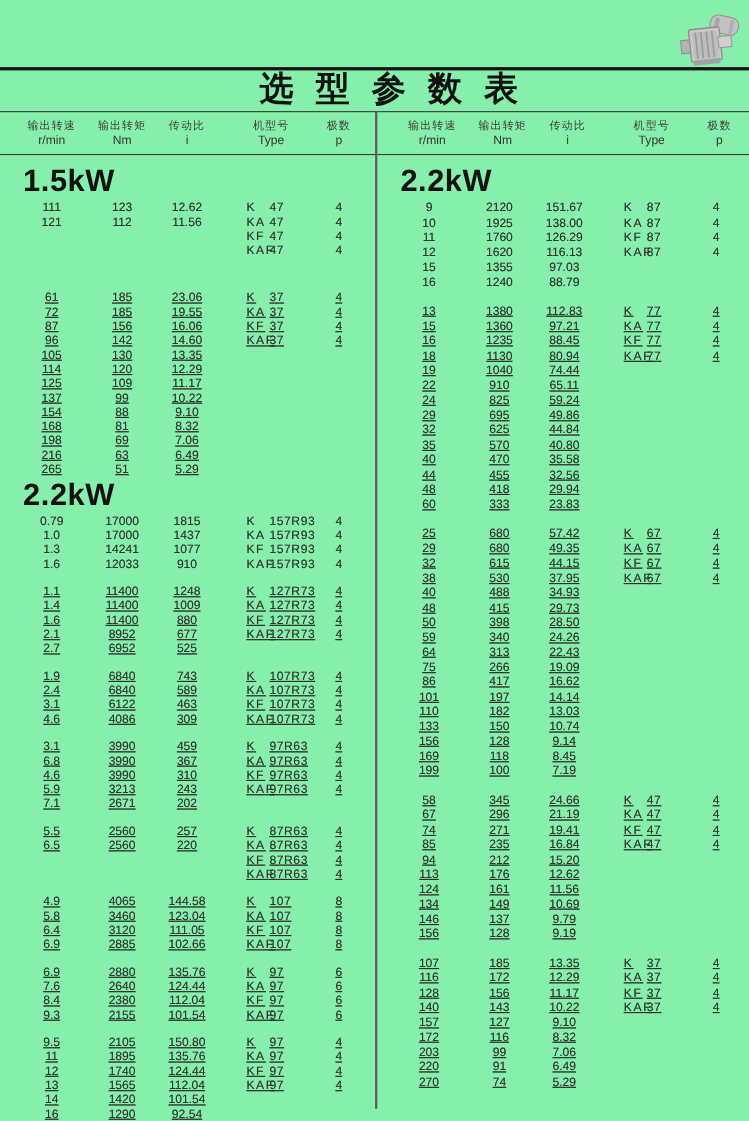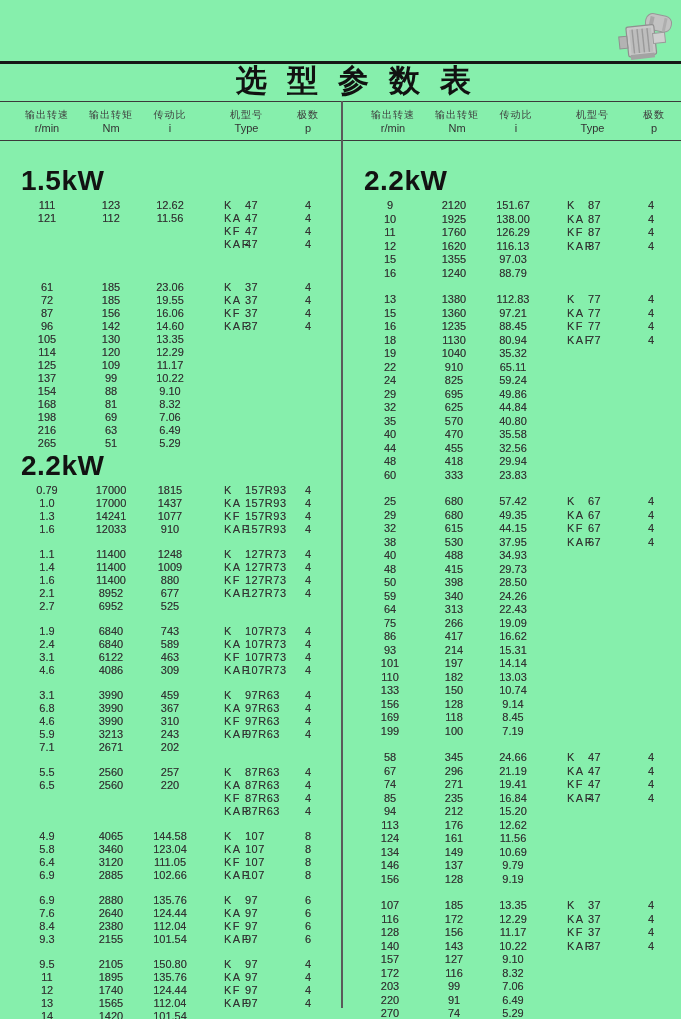--- a/index.html
+++ b/index.html
@@ -31,26 +31,26 @@
   .hcell { text-align:center; }
   .hl1 { font-size:10px; line-height:13px; letter-spacing:1px; color:#3d3d3d; white-space:nowrap; }
   .hl2 { font-size:11px; line-height:14px; color:#333; }
 
   .col { position:absolute; top:141px; height:878px; overflow:hidden; }
   .col-left  { left:0;   width:341px; }
   .col-right { left:343px; width:338px; }
 
   .section-heading {
     font-size:28px; line-height:27px; font-weight:bold; color:#121212;
-    padding-left:21px; margin-top:26px; letter-spacing:0.5px;
+    padding-left:21px; margin-top:10px; letter-spacing:0.5px;
   }
   .section + .section .section-heading { margin-top:2px; }
 
   .group { margin-top:5px; }
-  .group + .group { margin-top:12px; }
+  .group + .group { margin-top:12px;text-decoration:underline; }
   .col-right .group + .group { margin-top:13px; }
   .group.gap-large { margin-top:30px; }
 
   .row {
     display:grid; grid-template-columns:70px 58px 60px 33px 60px 30px;
     padding-left:12px; height:13px; line-height:13px; font-size:11px; color:#333;
   }
   .col-right .row { height:13.5px; line-height:13.5px; }
   .row span { white-space:nowrap; text-shadow:0 0 0.4px rgba(40,40,40,0.5); }
   .c-speed, .c-torque, .c-ratio, .c-poles { text-align:center; }
@@ -670,21 +670,21 @@
             <span class="c-speed">18</span>
             <span class="c-torque">1130</span>
             <span class="c-ratio">80.94</span>
             <span class="c-type-prefix">KAF</span>
             <span class="c-type-model">77</span>
             <span class="c-poles">4</span>
           </div>
           <div class="row">
             <span class="c-speed">19</span>
             <span class="c-torque">1040</span>
-            <span class="c-ratio">35.32</span>
+            <span class="c-ratio">74.44</span>
             <span class="c-type-prefix"></span>
             <span class="c-type-model"></span>
             <span class="c-poles"></span>
           </div>
           <div class="row">
             <span class="c-speed">22</span>
             <span class="c-torque">910</span>
             <span class="c-ratio">65.11</span>
             <span class="c-type-prefix"></span>
             <span class="c-type-model"></span>
@@ -838,28 +838,20 @@
           </div>
           <div class="row">
             <span class="c-speed">86</span>
             <span class="c-torque">417</span>
             <span class="c-ratio">16.62</span>
             <span class="c-type-prefix"></span>
             <span class="c-type-model"></span>
             <span class="c-poles"></span>
           </div>
           <div class="row">
-            <span class="c-speed">93</span>
-            <span class="c-torque">214</span>
-            <span class="c-ratio">15.31</span>
-            <span class="c-type-prefix"></span>
-            <span class="c-type-model"></span>
-            <span class="c-poles"></span>
-          </div>
-          <div class="row">
             <span class="c-speed">101</span>
             <span class="c-torque">197</span>
             <span class="c-ratio">14.14</span>
             <span class="c-type-prefix"></span>
             <span class="c-type-model"></span>
             <span class="c-poles"></span>
           </div>
           <div class="row">
             <span class="c-speed">110</span>
             <span class="c-torque">182</span>

